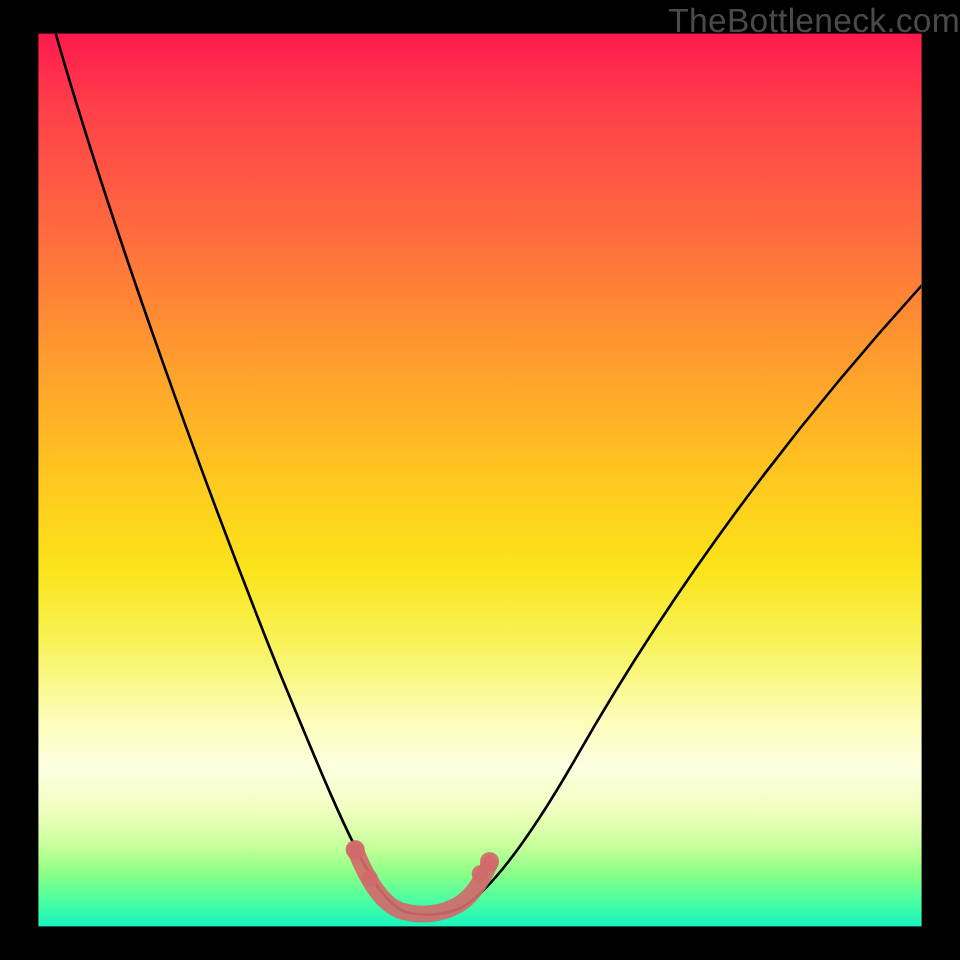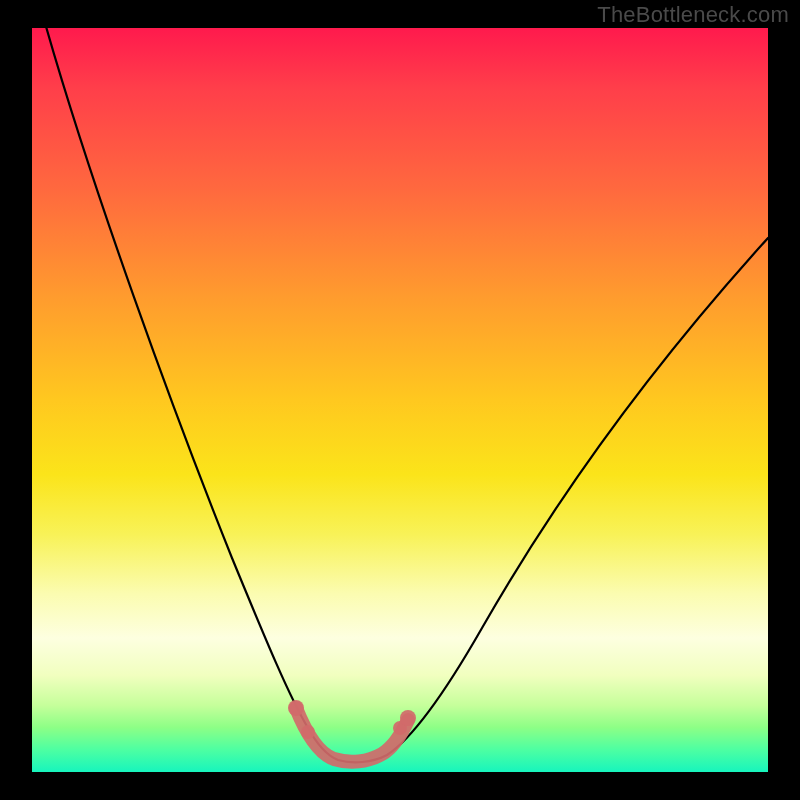--- a/index.html
+++ b/index.html
@@ -13,23 +13,23 @@
   }
   .frame {
     position: relative;
     width: 800px;
     height: 800px;
     background: #000;
   }
   .watermark {
     position: absolute;
     top: 2px;
-    right: 11px;
+    right: 0;
     color: #4a4a4a;
-    font-size: 22px;
+    font-size: 28px;
     font-weight: 500;
     letter-spacing: 0.2px;
     z-index: 5;
   }
   .plot-area {
     position: absolute;
     left: 32px;
     top: 28px;
     width: 736px;
     height: 744px;

